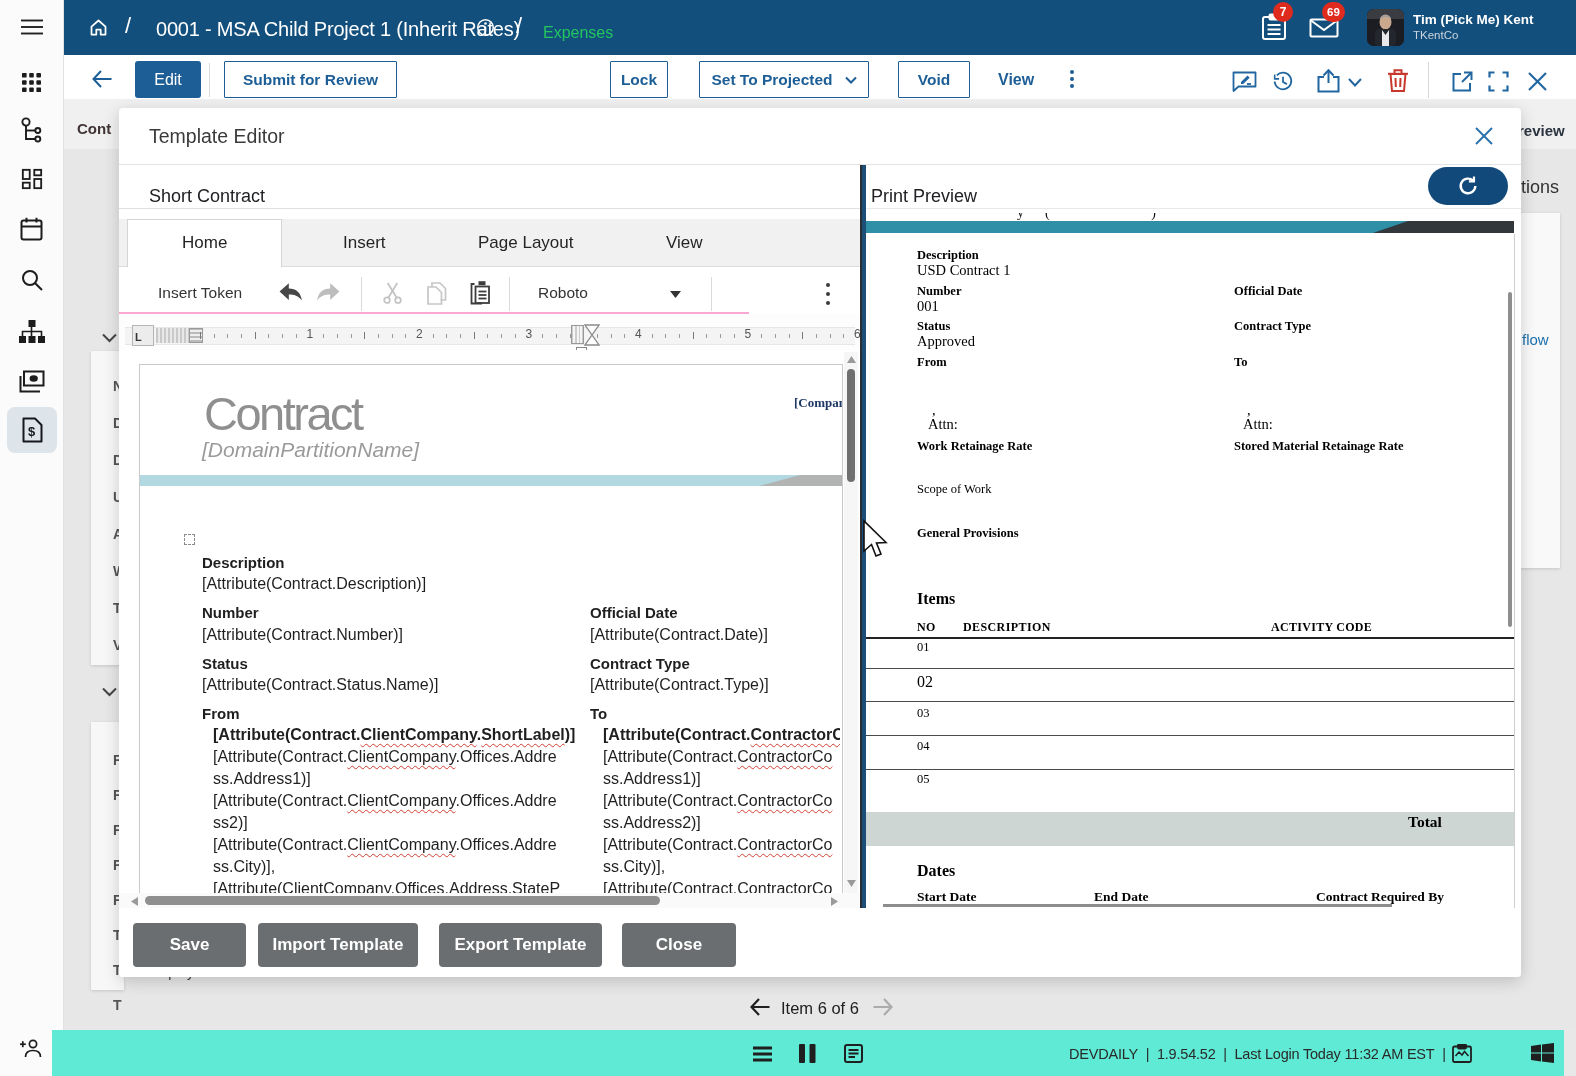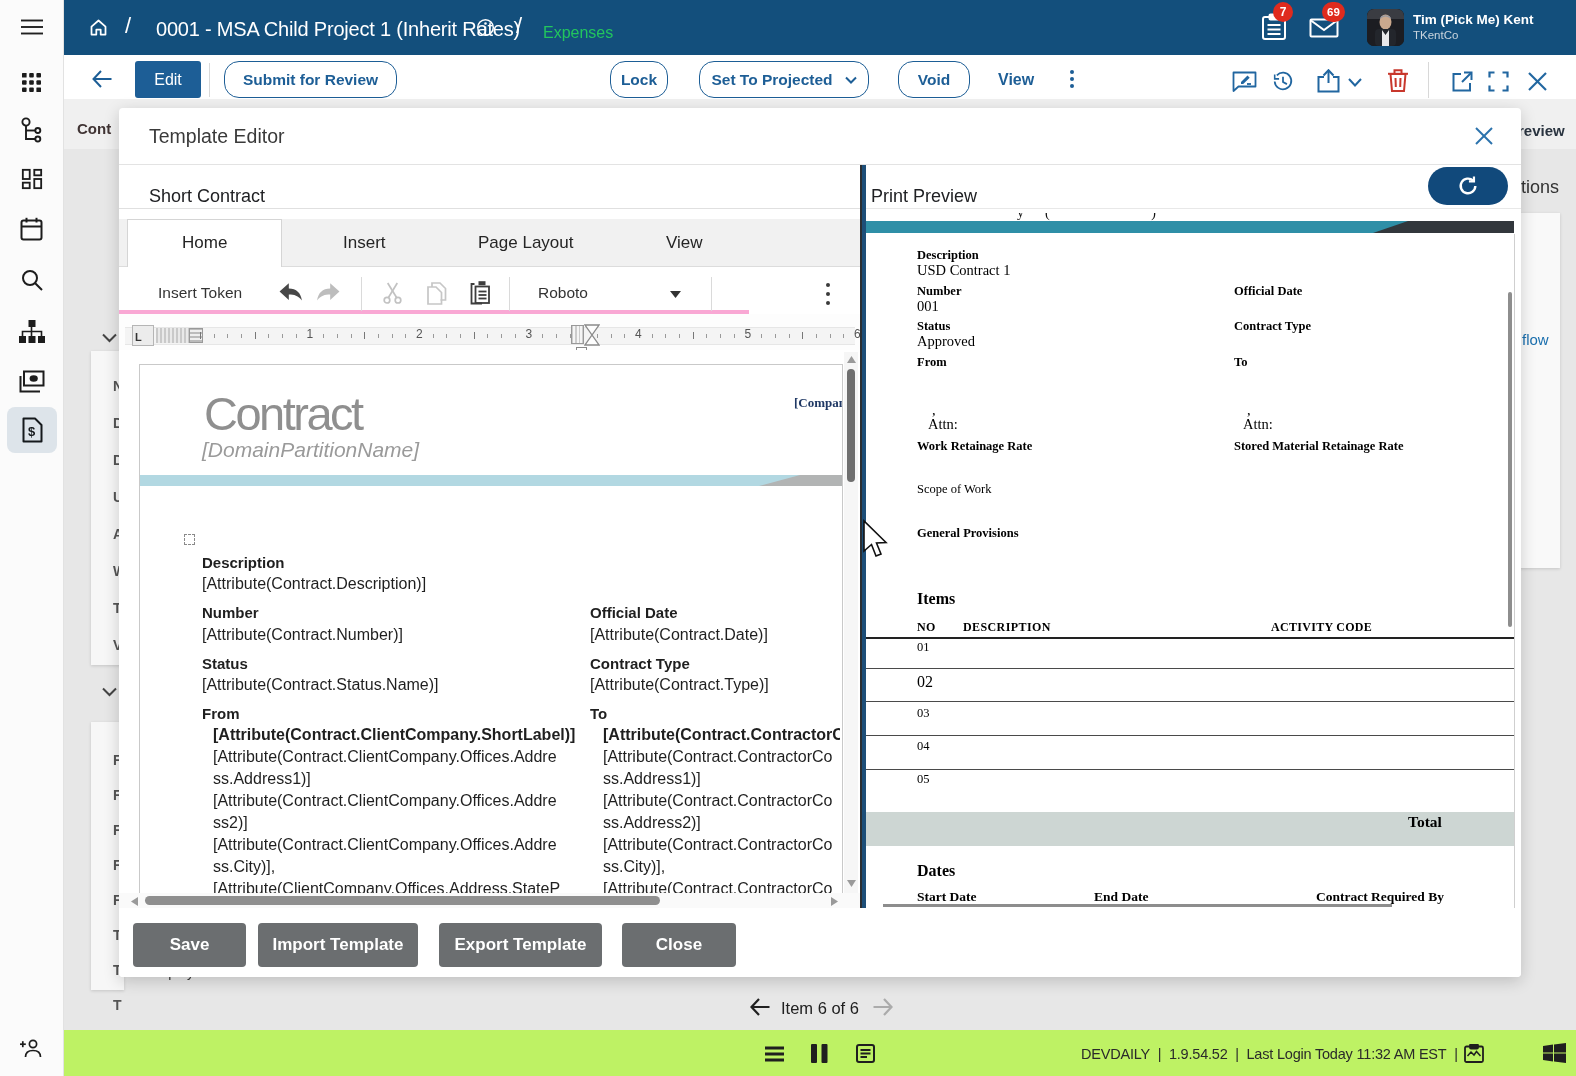--- a/index.html
+++ b/index.html
@@ -6,33 +6,33 @@
   html,body { width:1576px; height:1076px; overflow:hidden; }
   body { font-family:"Liberation Sans", sans-serif; background:#e8e8e8; position:relative; }
   .abs { position:absolute; }
   svg { display:block; }
   
   #topbar { position:absolute; left:64px; top:0; width:1512px; height:55px; background:#134f7c; color:#fff; }
   
   #sidebar { position:absolute; left:0; top:0; width:64px; height:1076px; background:#fbfbfb; border-right:1px solid #e2e2e2; }
   
   #toolbar { position:absolute; left:64px; top:55px; width:1512px; height:44px; background:#fff; }
-  .obtn { position:absolute; top:6px; height:37px; border:1.5px solid #1d5e96; border-radius:15px; color:#1d5e96;
+  .obtn { position:absolute; top:6px; height:37px; border:1.5px solid #1d5e96; border-radius:1px; color:#1d5e96;
           font-size:15.5px; font-weight:600; text-align:center; background:#fff; display:flex; align-items:center; justify-content:center; }
   
   #content { position:absolute; left:64px; top:99px; width:1512px; height:931px; background:#e7e7e7; }
   
-  #bottombar { position:absolute; left:64px; top:1030px; width:1512px; height:46px; background:#bef264; }
+  #bottombar { position:absolute; left:52px; top:1030px; width:1512px; height:46px; background:#5eead4; }
   
   #modal { position:absolute; left:119px; top:108px; width:1402px; height:869px; background:#fff; border-radius:4px;
            box-shadow:0 4px 16px rgba(0,0,0,.18); }
   .graybtn { position:absolute; top:0; height:44px; background:#6b6e70; border-radius:4px; color:#fff;
              font-size:17px; font-weight:700; display:flex; align-items:center; justify-content:center; }
   .serif { font-family:"Liberation Serif", serif; }
-  .wavy { text-decoration-style:wavy; text-decoration-color:#d23f31;
+  .wavy { text-decoration:underline; text-decoration-style:wavy; text-decoration-color:#d23f31;
           text-decoration-thickness:1px; text-underline-offset:3px; text-decoration-skip-ink:none;text-align:right; }
 </style>
 </head>
 <body>
 
 <div id="topbar">
   <svg class="abs" style="left:24px;top:17px" width="21" height="21" viewBox="0 0 24 24" fill="none" stroke="#fff" stroke-width="2">
       <path d="M4 11 L12 4 L20 11 V20 H14.5 V14.5 H9.5 V20 H4 Z" stroke-linejoin="round"></path>
     </svg>
   <div class="abs" style="left:61px;top:13px;font-size:22px;font-weight:300;color:#fff">/</div>
@@ -298,21 +298,21 @@
     </svg>
 
   <div id="tabstrip" class="abs" style="left:0;top:111px;width:741px;height:48px;background:#f1f1f1;border-bottom:1px solid #dcdcdc">
     <div class="abs" style="left:8px;top:0;width:155px;height:48px;background:#fff;border:1px solid #d5d5d5;border-bottom:none"></div>
     <div class="abs" style="left:63px;top:14px;font-size:17px;color:#252525">Home</div>
     <div class="abs" style="left:224px;top:14px;font-size:17px;color:#252525">Insert</div>
     <div class="abs" style="left:359px;top:14px;font-size:17px;color:#252525">Page Layout</div>
     <div class="abs" style="left:547px;top:14px;font-size:17px;color:#252525">View</div>
   </div>
 
-  <div id="edittoolbar" class="abs" style="left:0;top:159px;width:630px;height:47px;background:#fff;border-bottom:4px solid #f9a8d4">
+  <div id="edittoolbar" class="abs" style="left:0;top:159px;width:630px;height:47px;background:#fff;border-bottom:2px solid #f9a8d4">
     <div class="abs" style="left:39px;top:17px;font-size:15.5px;color:#333">Insert Token</div>
     <svg class="abs" style="left:160px;top:16px" width="24" height="21" viewBox="0 0 22 19" fill="#474747">
         <path d="M9 0 L9 5 C16 5 20 9 21 16 C17.5 11.5 14 10.5 9 10.5 L9 15.5 L0.5 7.7 Z"></path>
       </svg>
     <svg class="abs" style="left:197px;top:16px" width="24" height="21" viewBox="0 0 22 19" fill="#bdbdbd">
         <path d="M13 0 L13 5 C6 5 2 9 1 16 C4.5 11.5 8 10.5 13 10.5 L13 15.5 L21.5 7.7 Z"></path>
       </svg>
     <div class="abs" style="left:242px;top:10px;width:1px;height:34px;background:#dadada"></div>
     <svg class="abs" style="left:263px;top:15px" width="21" height="22" viewBox="0 0 21 22" fill="none" stroke="#c2c2c2" stroke-width="1.7">
         <circle cx="5" cy="18.2" r="2.8"></circle>

